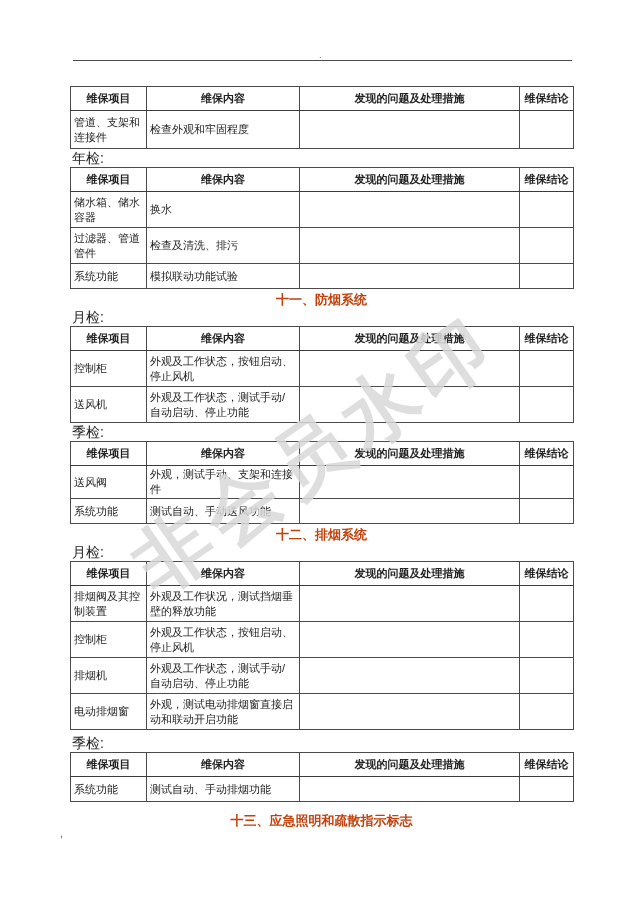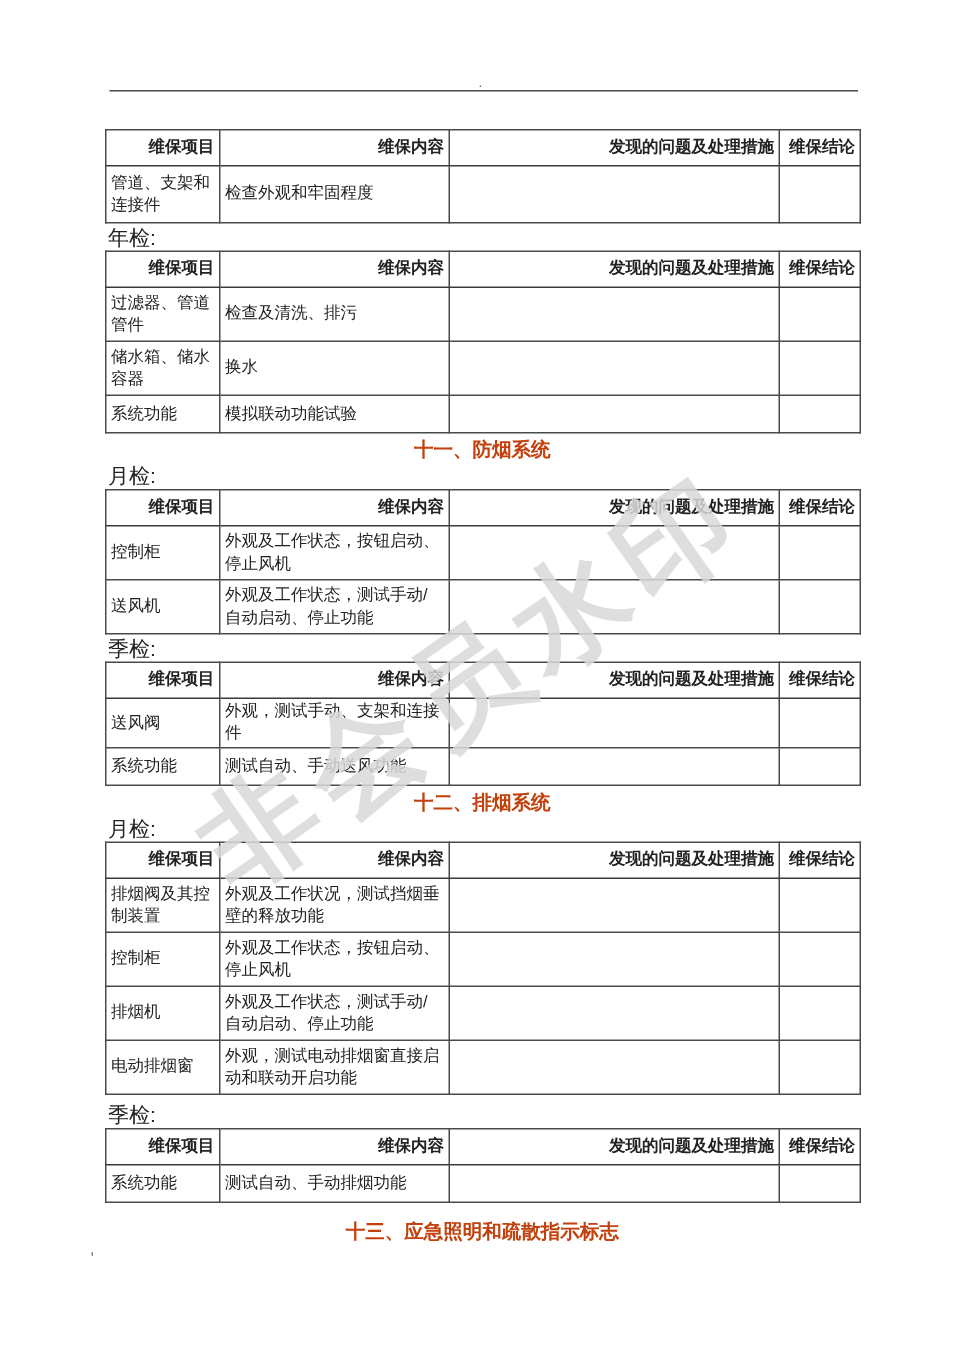--- a/index.html
+++ b/index.html
@@ -17,21 +17,21 @@
     font-size:76px;letter-spacing:8px;white-space:nowrap;
     color:#d9d9d9;opacity:.85;font-weight:bold;
   }
   .content{position:absolute;left:70px;top:86px;width:503px;z-index:2;}
   table.mnt{border-collapse:collapse;table-layout:fixed;width:503px;background:transparent;}
   table.mnt{border:1.5px solid #3a3a3a;}
   table.mnt th,table.mnt td{
     border:1px solid #4a4a4a;font-size:11px;line-height:15px;
     padding:1px 3px;vertical-align:middle;overflow:hidden;
   }
-  table.mnt th{font-weight:bold;text-align:right;height:21px;border-bottom:1.4px solid #3a3a3a;margin-top:18px;}
+  table.mnt th{font-weight:bold;text-align:center;height:21px;border-bottom:1.4px solid #3a3a3a;margin-top:18px;}
   col.c1{width:76px;}col.c2{width:153px;}col.c3{width:220px;}col.c4{width:54px;}
   td.item,td.cont{text-align:left;}
   tr.r1 td{height:22px;}
   tr.r2 td{height:33px;}
   tr.r2a td{height:35px;}
   .chk{font-size:14px;line-height:14px;margin:2px 0 2px 2px;color:#222;}
   .sect{font-size:13px;font-weight:bold;text-align:center;line-height:16px;margin:3px 0 2px 0;color:#c2410c;}
   .gap4{height:4px;}
   .gap8{height:8px;}
 </style>
@@ -79,31 +79,31 @@
           <col class="c4">
         </colgroup>
       <tbody>
           <tr>
         <th>维保项目</th>
         <th>维保内容</th>
         <th>发现的问题及处理措施</th>
         <th>维保结论</th>
       </tr>
       <tr class="r2">
+        <td class="item">储水箱、储水容器</td>
+        <td class="cont">换水</td>
+        <td></td>
+        <td></td>
+      </tr>
+      <tr class="r2">
         <td class="item">过滤器、管道管件</td>
         <td class="cont">检查及清洗、排污</td>
         <td></td>
         <td></td>
       </tr>
-      <tr class="r2">
-        <td class="item">储水箱、储水容器</td>
-        <td class="cont">换水</td>
-        <td></td>
-        <td></td>
-      </tr>
       <tr class="r1">
         <td class="item">系统功能</td>
         <td class="cont">模拟联动功能试验</td>
         <td></td>
         <td></td>
       </tr>
     </tbody>
       </table>
 
     <div class="sect">十一、防烟系统</div>

